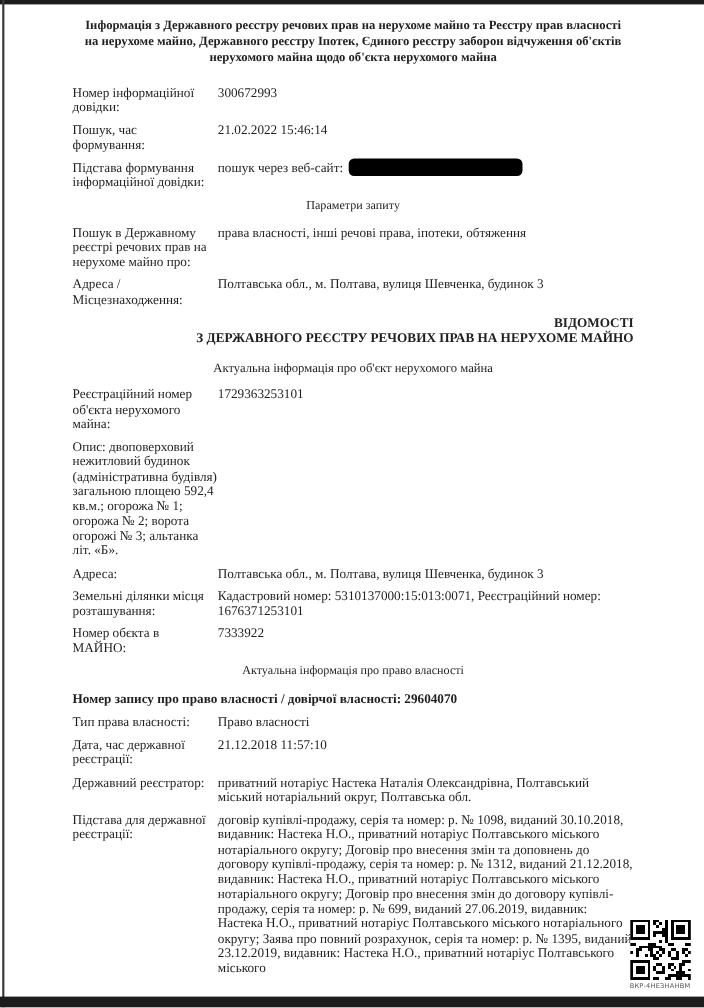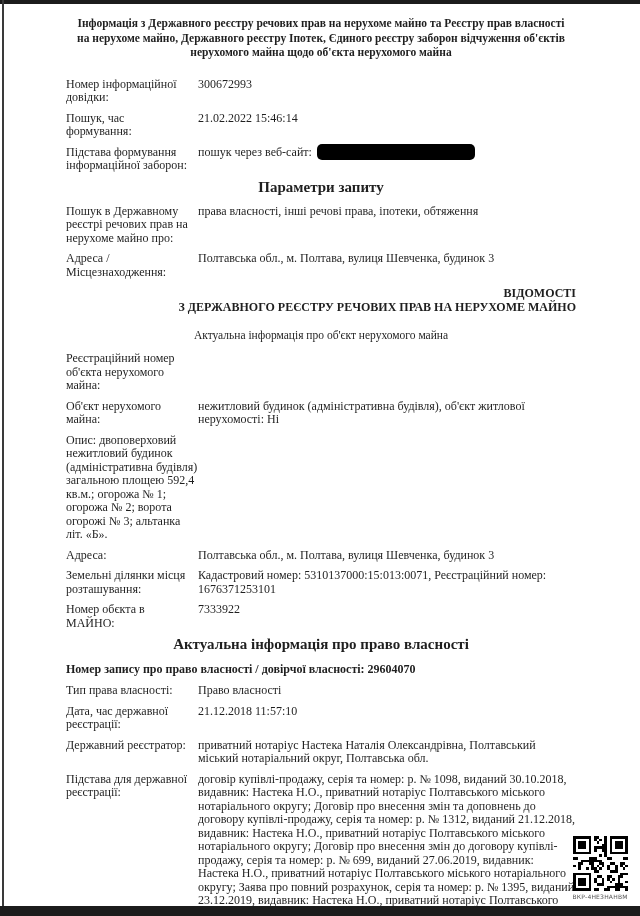--- a/index.html
+++ b/index.html
@@ -19,21 +19,21 @@
     font-size: 11.5px; font-weight: bold; text-align: center;
     width: 500px; margin: 0 auto 18px auto; line-height: 14.5px;
   }
   .field-row {
     display: grid; grid-template-columns: 132px 1fr;
     font-size: 12px; line-height: 13.5px; margin-bottom: 7px;
   }
   .field-label { padding-right: 10px; }
   .field-value { }
   .section-heading {
-    font-size: 15px; font-weight: bold; text-align: center;
+    font-size: 11px; font-weight: normal; text-align: center;
     margin: 2px 0 11px 0; line-height: 14px;
   }
   .main-heading {
     font-size: 12px; font-weight: bold; text-align: right;
     margin: 6px 0 14px 0; line-height: 14px;
   }
   .sub-heading {
     font-size: 11.5px; font-weight: normal; text-align: center;
     margin: 0 0 10px 0; line-height: 14px;
   }
@@ -70,21 +70,21 @@
 
     <div class="field-row">
       <div class="field-label">Номер інформаційної довідки:</div>
       <div class="field-value">300672993</div>
     </div>
     <div class="field-row">
       <div class="field-label">Пошук, час формування:</div>
       <div class="field-value">21.02.2022 15:46:14</div>
     </div>
     <div class="field-row">
-      <div class="field-label">Підстава формування інформаційної заборон:</div>
+      <div class="field-label">Підстава формування інформаційної довідки:</div>
       <div class="field-value"><span>пошук через веб-сайт:</span><span class="redaction"></span></div>
     </div>
 
     <div class="section-heading">Параметри запиту</div>
 
     <div class="field-row">
       <div class="field-label">Пошук в Державному реєстрі речових прав на нерухоме майно про:</div>
       <div class="field-value">права власності, інші речові права, іпотеки, обтяження</div>
     </div>
     <div class="field-row">
@@ -94,24 +94,21 @@
 
     <div class="main-heading">
       <div>ВІДОМОСТІ</div>
       <div>З ДЕРЖАВНОГО РЕЄСТРУ РЕЧОВИХ ПРАВ НА НЕРУХОМЕ МАЙНО</div>
     </div>
 
     <div class="sub-heading">Актуальна інформація про об'єкт нерухомого майна</div>
 
     <div class="field-row">
       <div class="field-label">Реєстраційний номер об'єкта нерухомого майна:</div>
-    </div>
-    <div class="field-row">
-      <div class="field-label">Об'єкт нерухомого майна:</div>
-      <div class="field-value">нежитловий будинок (адміністративна будівля), об'єкт житлової нерухомості: Ні</div>
+      <div class="field-value">1729363253101</div>
     </div>
     <div class="field-row">
       <div class="field-value">Опис: двоповерховий нежитловий будинок (адміністративна будівля) загальною площею 592,4 кв.м.; огорожа № 1; огорожа № 2; ворота огорожі № 3; альтанка літ. «Б».</div>
     </div>
     <div class="field-row">
       <div class="field-label">Адреса:</div>
       <div class="field-value">Полтавська обл., м. Полтава, вулиця Шевченка, будинок 3</div>
     </div>
     <div class="field-row">
       <div class="field-label">Земельні ділянки місця розташування:</div>

